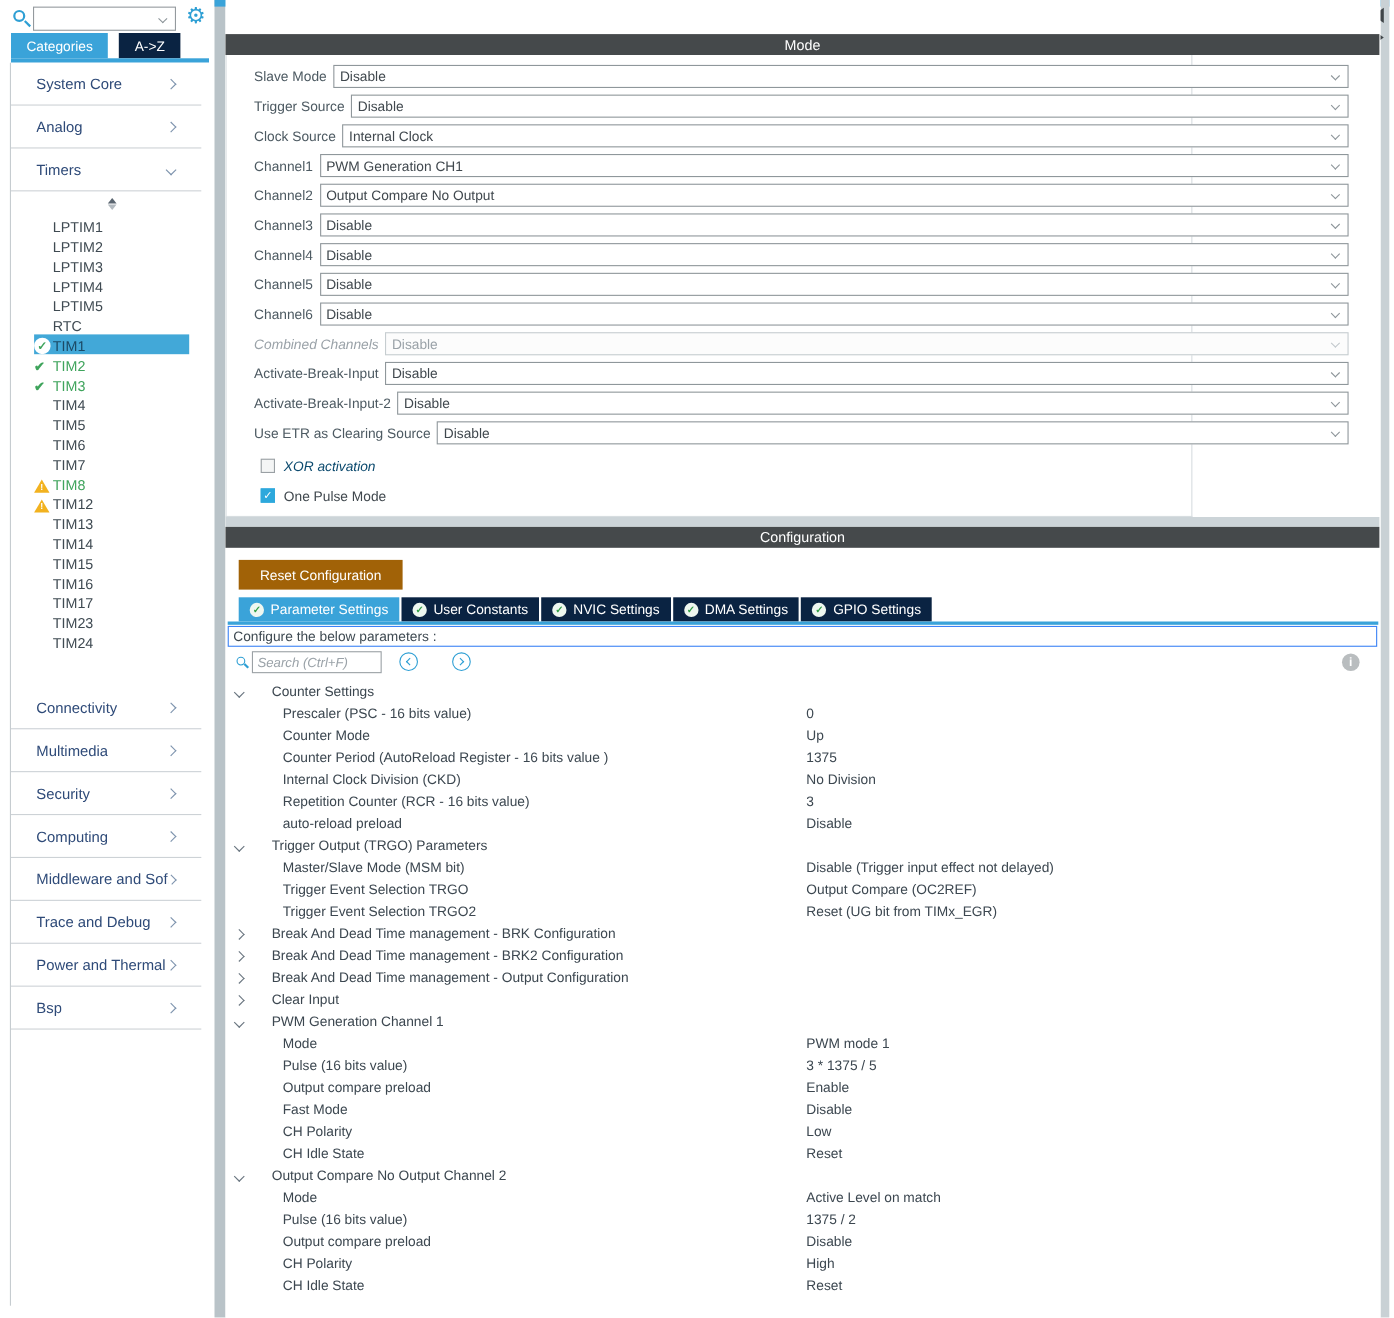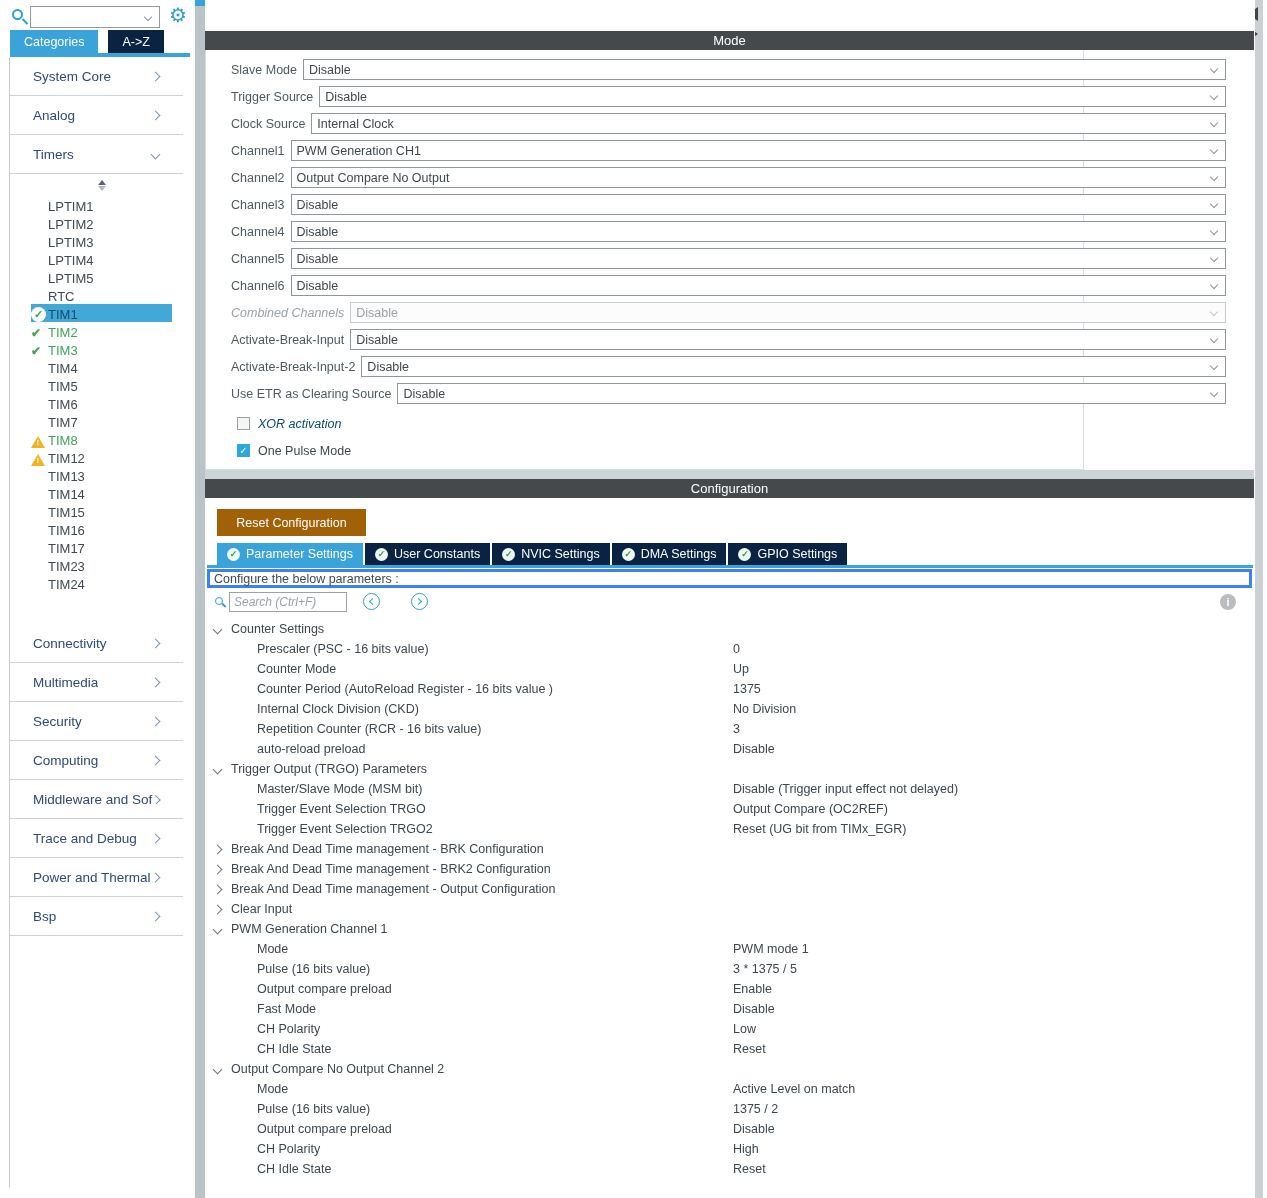--- a/index.html
+++ b/index.html
@@ -73,36 +73,36 @@
   .gray-band { position: absolute; left: 0; top: 470px; width: 1049px; height: 9px; background: #ccd4d8; }
 
   
   .reset-btn { position: absolute; left: 12px; top: 509px; width: 149px; height: 27px; background: #a16207; color: #fff; font-size: 12.5px; border: none; display: flex; align-items: center; justify-content: center; cursor: pointer; font-family: "Liberation Sans", sans-serif; }
   .cfg-tabs { position: absolute; left: 12px; top: 543px; display: flex; gap: 2px; }
   .cfg-tab { height: 22px; display: flex; align-items: center; gap: 6px; padding: 0 10px; color: #fff; font-size: 12.5px; cursor: pointer; }
   .cfg-tab.active { background: #3aa3d9; }
   .cfg-tab.inactive { background: #0a2342; }
   .tab-ck { width: 13px; height: 13px; border-radius: 50%; background: #eef7f0; color: #2f9e44; font-size: 9px; font-weight: bold; display: flex; align-items: center; justify-content: center; flex: none; }
   .cfg-underline { position: absolute; left: 2px; top: 565px; width: 1046px; height: 3px; background: #3aa3d9; }
-  .banner { position: absolute; left: 2px; top: 569px; width: 1045px; height: 19px; border: 3px solid #3b82f6; display: flex; align-items: center; padding-left: 4px; font-size: 12.5px; color: #3f4a52; background: #fff; }
+  .banner { position: absolute; left: 2px; top: 569px; width: 1045px; height: 19px; border: 1px solid #3b82f6; display: flex; align-items: center; padding-left: 4px; font-size: 12.5px; color: #3f4a52; background: #fff; }
   .search-row { position: absolute; left: 2px; top: 592px; width: 1045px; height: 22px; }
   .search-row .mag { position: absolute; left: 8px; top: 5px; }
   .search-input { position: absolute; left: 22px; top: 0; width: 118px; height: 20px; border: 1px solid #9ba1a5; font-size: 12px; padding: 0 4px; color: #40484e; font-family: "Liberation Sans", sans-serif; }
   .search-input::placeholder { color: #9aa2a8; font-style: italic; }
   .circ { position: absolute; top: 1px; width: 17px; height: 17px; border-radius: 50%; border: 1.5px solid #2e9fd4; display: flex; align-items: center; justify-content: center; cursor: pointer; }
   .circ .c-chev { width: 5px; height: 5px; border-right: 1.5px solid #2e9fd4; border-bottom: 1.5px solid #2e9fd4; display: inline-block; }
   .circ.prev { left: 156px; } .circ.prev .c-chev { transform: rotate(135deg); margin-left: 2px; }
   .circ.next { left: 204px; } .circ.next .c-chev { transform: rotate(-45deg); margin-right: 2px; }
   .info { position: absolute; left: 1013px; top: 2px; width: 16px; height: 16px; border-radius: 50%; background: #b9bdbf; color: #fff; font-size: 11px; font-weight: bold; display: flex; align-items: center; justify-content: center; cursor: pointer; }
 
   
   .tree { position: absolute; left: 0; top: 619px; width: 1049px; }
   .tree-row { position: relative; height: 20px; display: flex; align-items: center; font-size: 12.5px; color: #3c4750; }
   .tree-row .t-chev { position: absolute; left: 9px; width: 7px; height: 7px; border-right: 1.3px solid #6a7680; border-bottom: 1.3px solid #6a7680; }
-  .tree-row.group { padding-left: 26px; cursor: pointer; }
+  .tree-row.group { padding-left: 42px; cursor: pointer; }
   .tree-row.child { padding-left: 52px; }
   .tree-row .val { position: absolute; left: 528px; cursor: pointer; }
 </style>
 </head>
 <body>
 
 <div class="stage">
 
   <div class="sidebar">
     <span class="mag sb-mag"></span>

